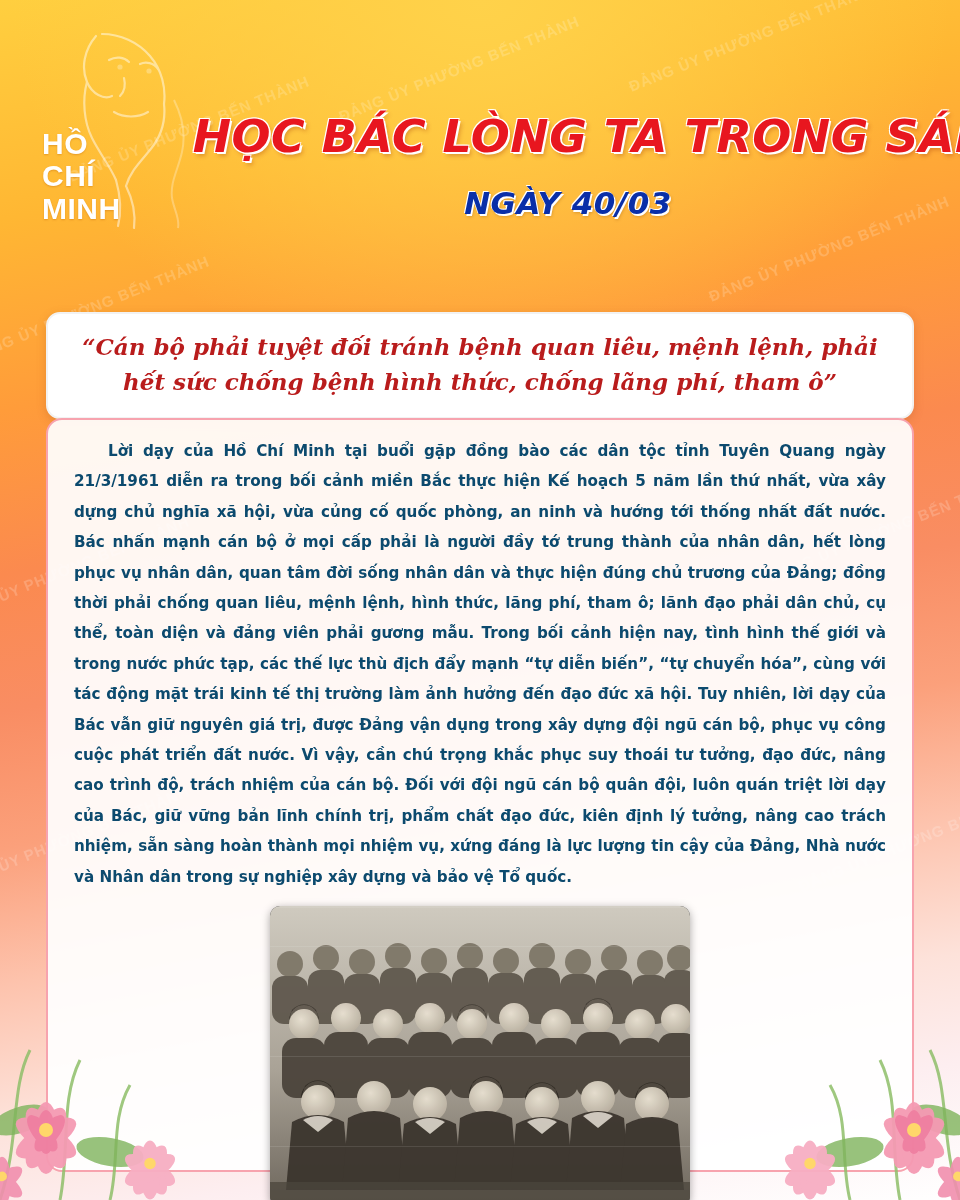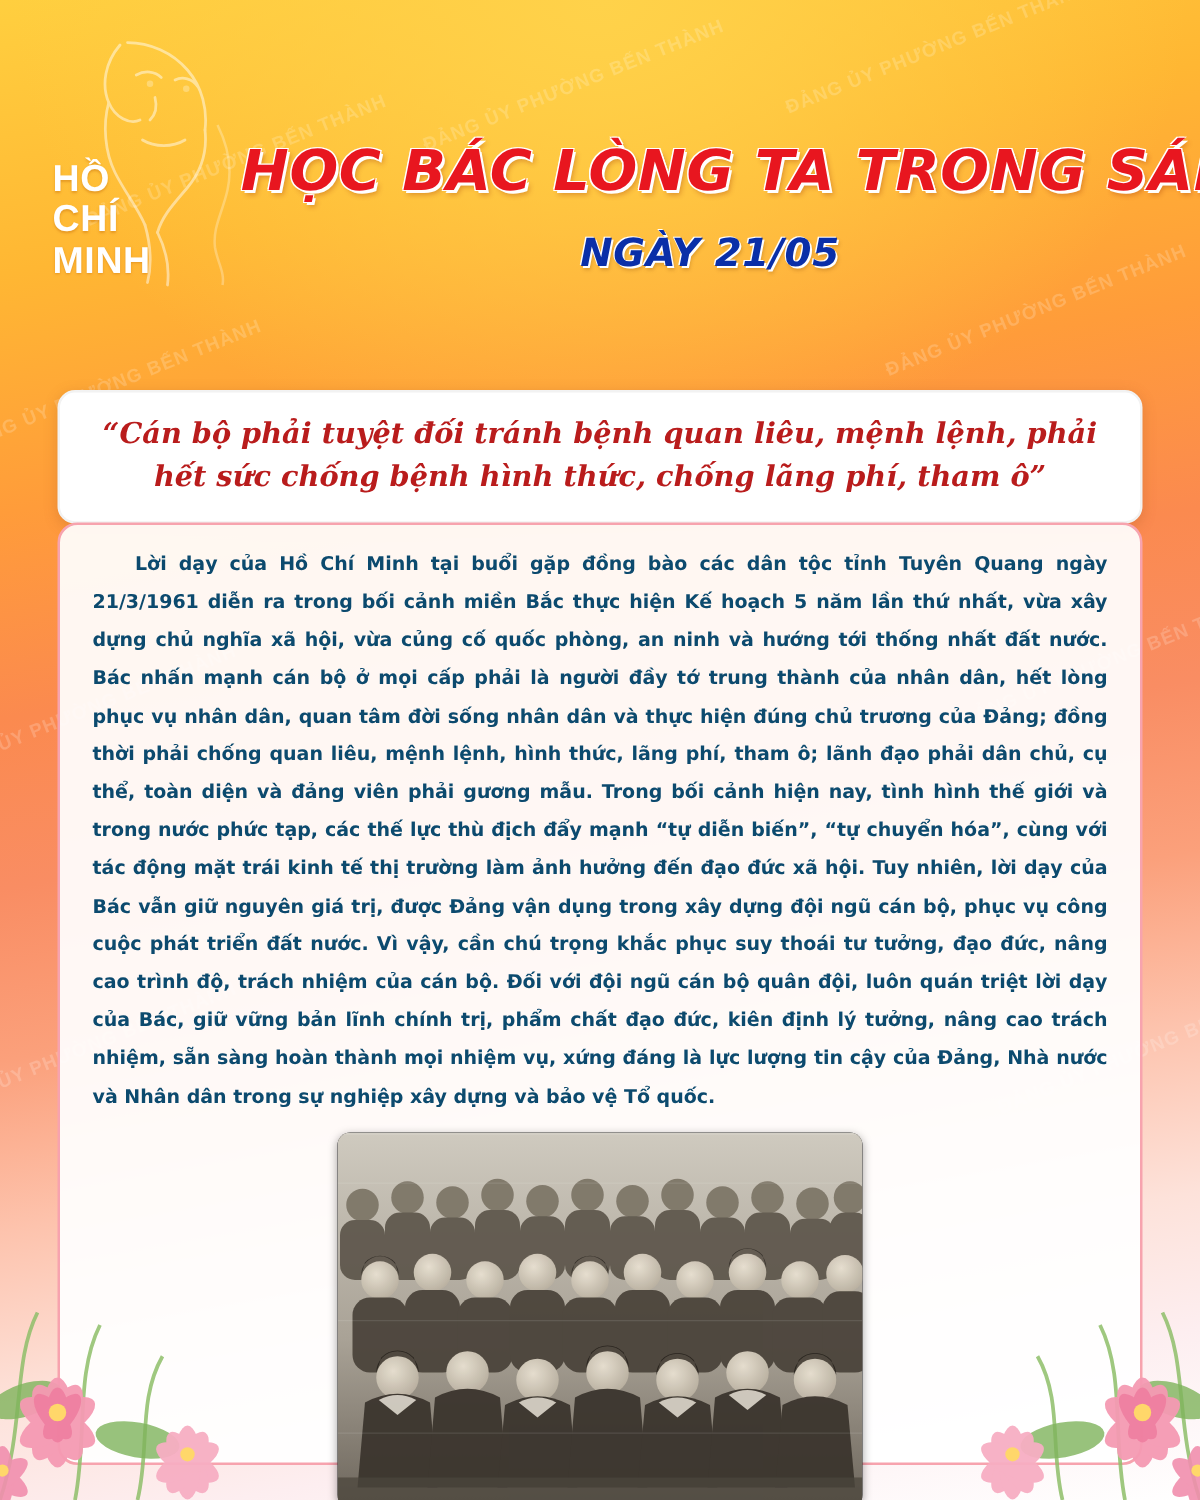--- a/index.html
+++ b/index.html
@@ -227,21 +227,21 @@
       </svg>
       <div class="logo-text">
         <div>HỒ</div>
         <div>CHÍ</div>
         <div>MINH</div>
       </div>
     </div>
 
     <div class="title-wrap">
       <div class="main-title">HỌC BÁC LÒNG TA TRONG SÁNG HƠN</div>
-      <div class="sub-title">NGÀY 21/05</div>
+      <div class="sub-title">NGÀY 40/03</div>
     </div>
   </div>
 
   <div class="quote-box">
     <div class="quote-text">“Cán bộ phải tuyệt đối tránh bệnh quan liêu, mệnh lệnh, phải hết sức chống bệnh hình thức, chống lãng phí, tham ô”</div>
   </div>
 
   <div class="body-card">
     <div class="article">Lời dạy của Hồ Chí Minh tại buổi gặp đồng bào các dân tộc tỉnh Tuyên Quang ngày 21/3/1961 diễn ra trong bối cảnh miền Bắc thực hiện Kế hoạch 5 năm lần thứ nhất, vừa xây dựng chủ nghĩa xã hội, vừa củng cố quốc phòng, an ninh và hướng tới thống nhất đất nước. Bác nhấn mạnh cán bộ ở mọi cấp phải là người đầy tớ trung thành của nhân dân, hết lòng phục vụ nhân dân, quan tâm đời sống nhân dân và thực hiện đúng chủ trương của Đảng; đồng thời phải chống quan liêu, mệnh lệnh, hình thức, lãng phí, tham ô; lãnh đạo phải dân chủ, cụ thể, toàn diện và đảng viên phải gương mẫu. Trong bối cảnh hiện nay, tình hình thế giới và trong nước phức tạp, các thế lực thù địch đẩy mạnh “tự diễn biến”, “tự chuyển hóa”, cùng với tác động mặt trái kinh tế thị trường làm ảnh hưởng đến đạo đức xã hội. Tuy nhiên, lời dạy của Bác vẫn giữ nguyên giá trị, được Đảng vận dụng trong xây dựng đội ngũ cán bộ, phục vụ công cuộc phát triển đất nước. Vì vậy, cần chú trọng khắc phục suy thoái tư tưởng, đạo đức, nâng cao trình độ, trách nhiệm của cán bộ. Đối với đội ngũ cán bộ quân đội, luôn quán triệt lời dạy của Bác, giữ vững bản lĩnh chính trị, phẩm chất đạo đức, kiên định lý tưởng, nâng cao trách nhiệm, sẵn sàng hoàn thành mọi nhiệm vụ, xứng đáng là lực lượng tin cậy của Đảng, Nhà nước và Nhân dân trong sự nghiệp xây dựng và bảo vệ Tổ quốc.</div>
 

